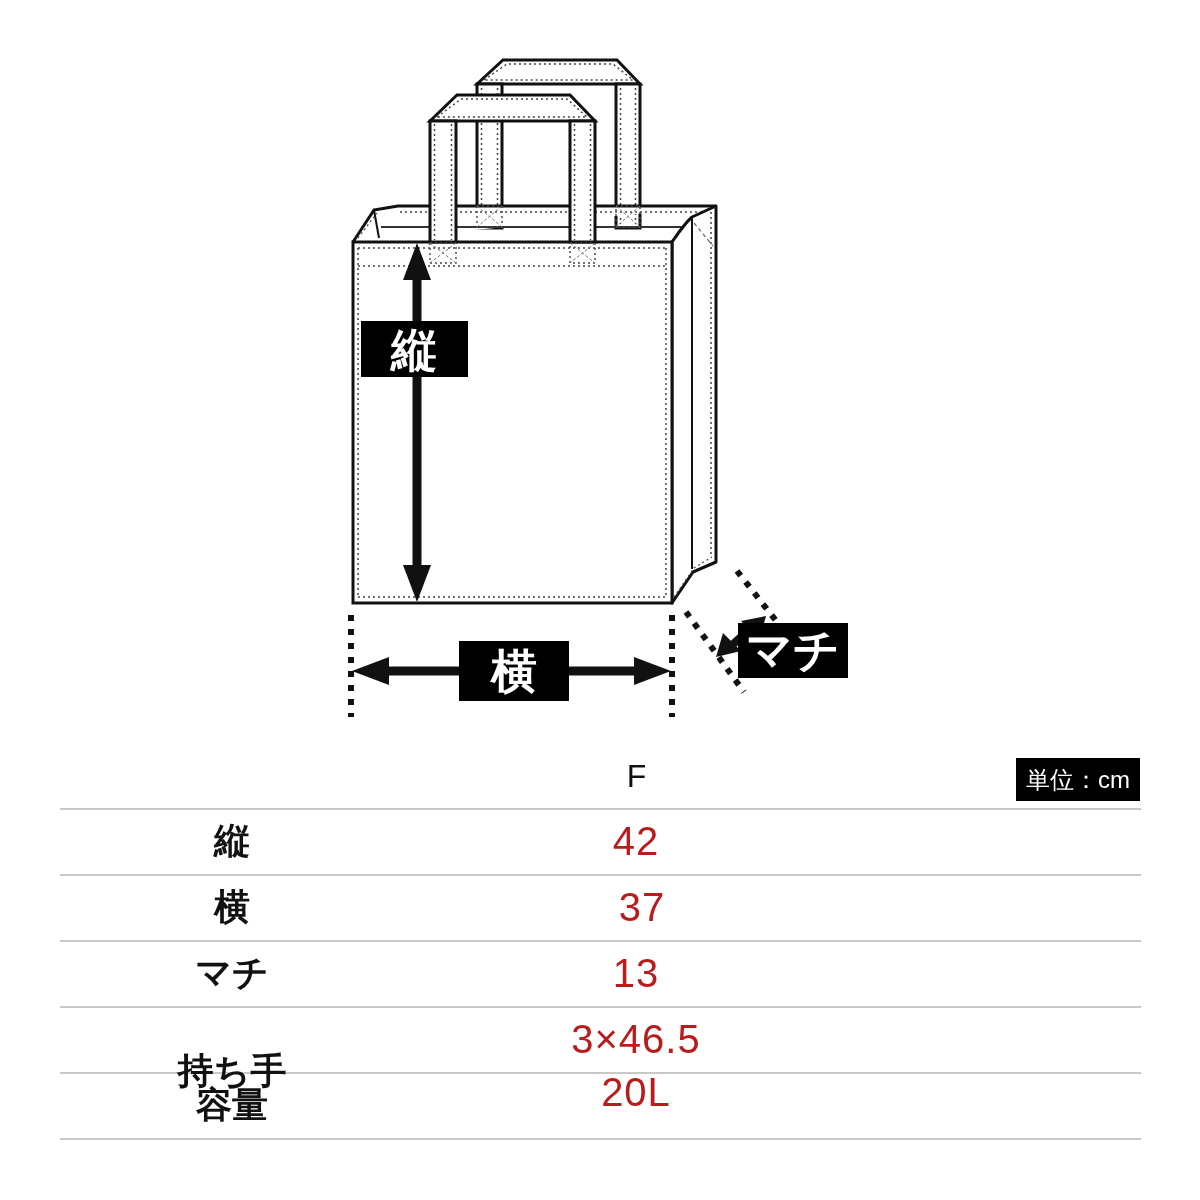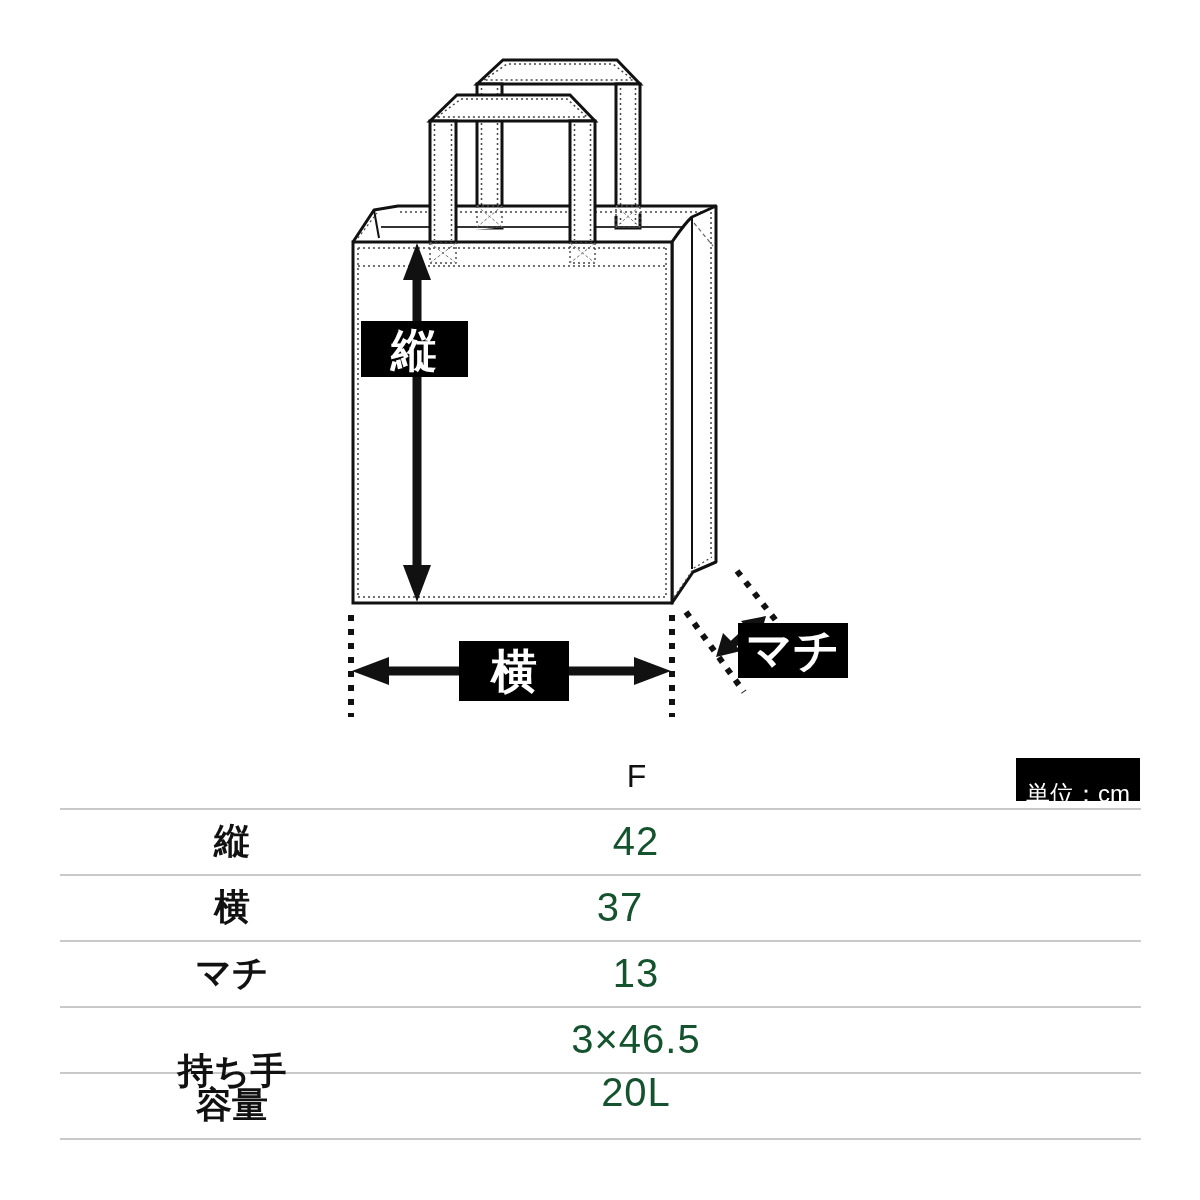--- a/index.html
+++ b/index.html
@@ -9,26 +9,26 @@
     color:#111;overflow:hidden;
   }
   .diagram-wrap{position:absolute;left:0;top:0;width:1200px;height:740px;}
   svg text{font-family:"Liberation Sans","DejaVu Sans",sans-serif;}
   .dim-label-text{fill:#fff;font-size:46px;font-weight:600;}
   
   .size-table{position:absolute;left:0;top:740px;width:1200px;height:460px;}
   .tline{position:absolute;left:60px;width:1081px;height:2px;background:#c9c9c9;}
   .cell{position:absolute;transform:translate(-50%,-50%);white-space:nowrap;}
   .row-label{font-size:36px;font-weight:600;color:#111;}
-  .row-value{font-size:40px;font-weight:400;color:#14532d;letter-spacing:1px;}
+  .row-value{font-size:40px;font-weight:400;color:#b91c1c;letter-spacing:1px;}
   .size-header{font-size:32px;font-weight:400;color:#111;letter-spacing:1px;}
   .unit-badge{
     position:absolute;right:60px;top:18px;height:43px;min-width:122px;
     background:#000;color:#fff;font-size:24px;line-height:43px;
-    text-align:center;padding:14px 10px;box-sizing:border-box;
+    text-align:center;padding:0 10px;box-sizing:border-box;
   }
 </style>
 </head>
 <body>
 
 <div class="diagram-wrap">
 <svg width="1200" height="740" viewBox="0 0 1200 740">
 
   <g>
     <polygon points="477,84 503,60 617,60 640,84" fill="#fff" stroke="#111" stroke-width="3"></polygon>
@@ -136,21 +136,21 @@
   <div class="tline" style="top:266px;"></div>
   <div class="tline" style="top:332px;"></div>
   <div class="tline" style="top:398px;"></div>
 
   <div>
     <span class="cell row-label" style="left:232px;top:101px;">縦</span>
     <span class="cell row-value" style="left:636px;top:101px;">42</span>
   </div>
   <div>
     <span class="cell row-label" style="left:232px;top:167px;">横</span>
-    <span class="cell row-value" style="left:620px;top:167px;">37</span>
+    <span class="cell row-value" style="left:642px;top:167px;">37</span>
   </div>
   <div>
     <span class="cell row-label" style="left:232px;top:233px;">マチ</span>
     <span class="cell row-value" style="left:636px;top:233px;text-align:right;">13</span>
   </div>
   <div>
     <span class="cell row-label" style="left:232px;top:299px;margin-top:32px;">持ち手</span>
     <span class="cell row-value" style="left:636px;top:299px;text-align:center;">3×46.5</span>
   </div>
   <div>

